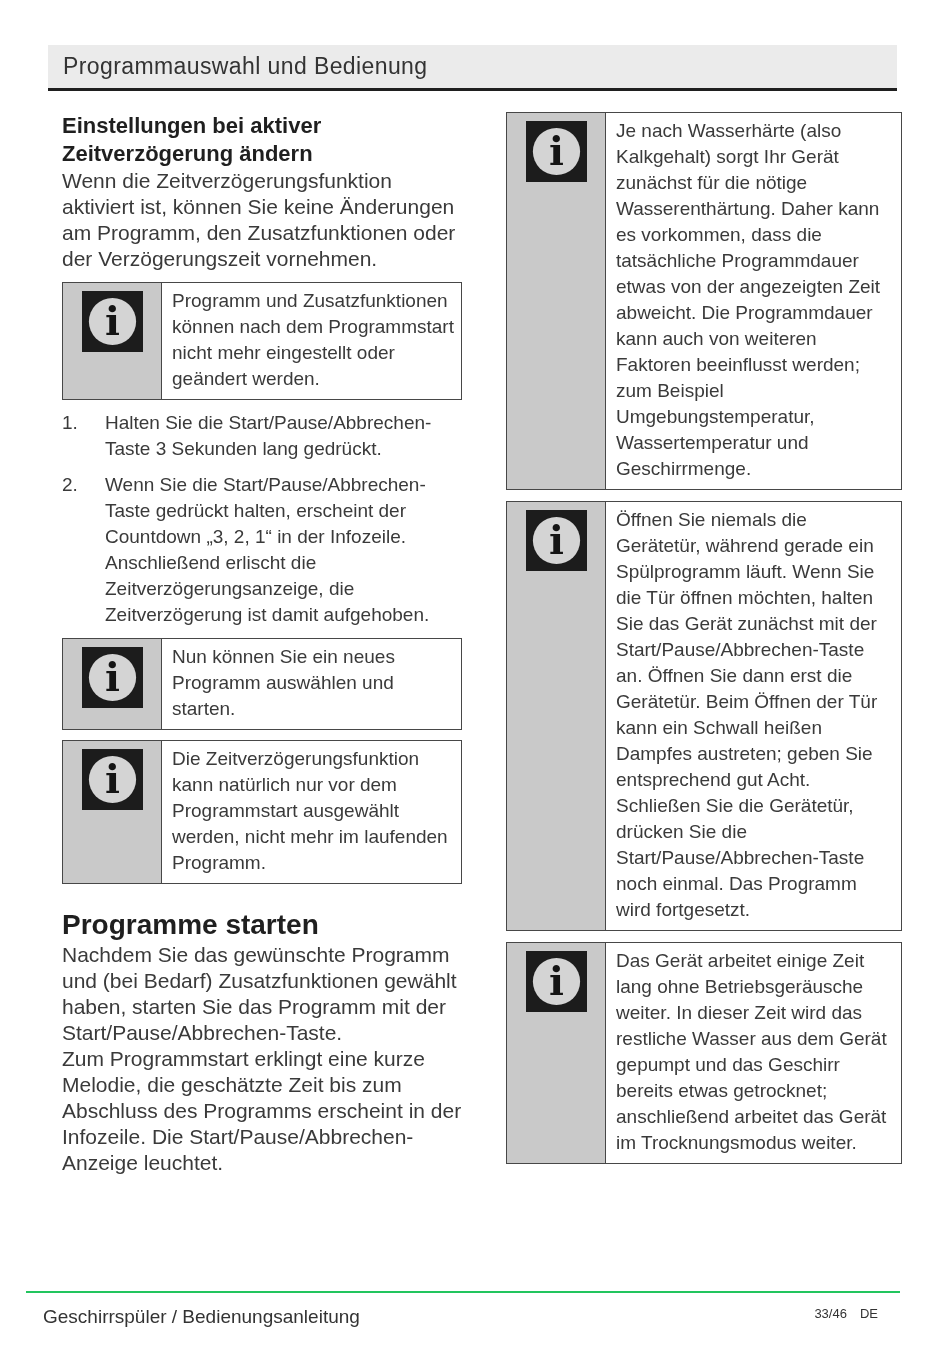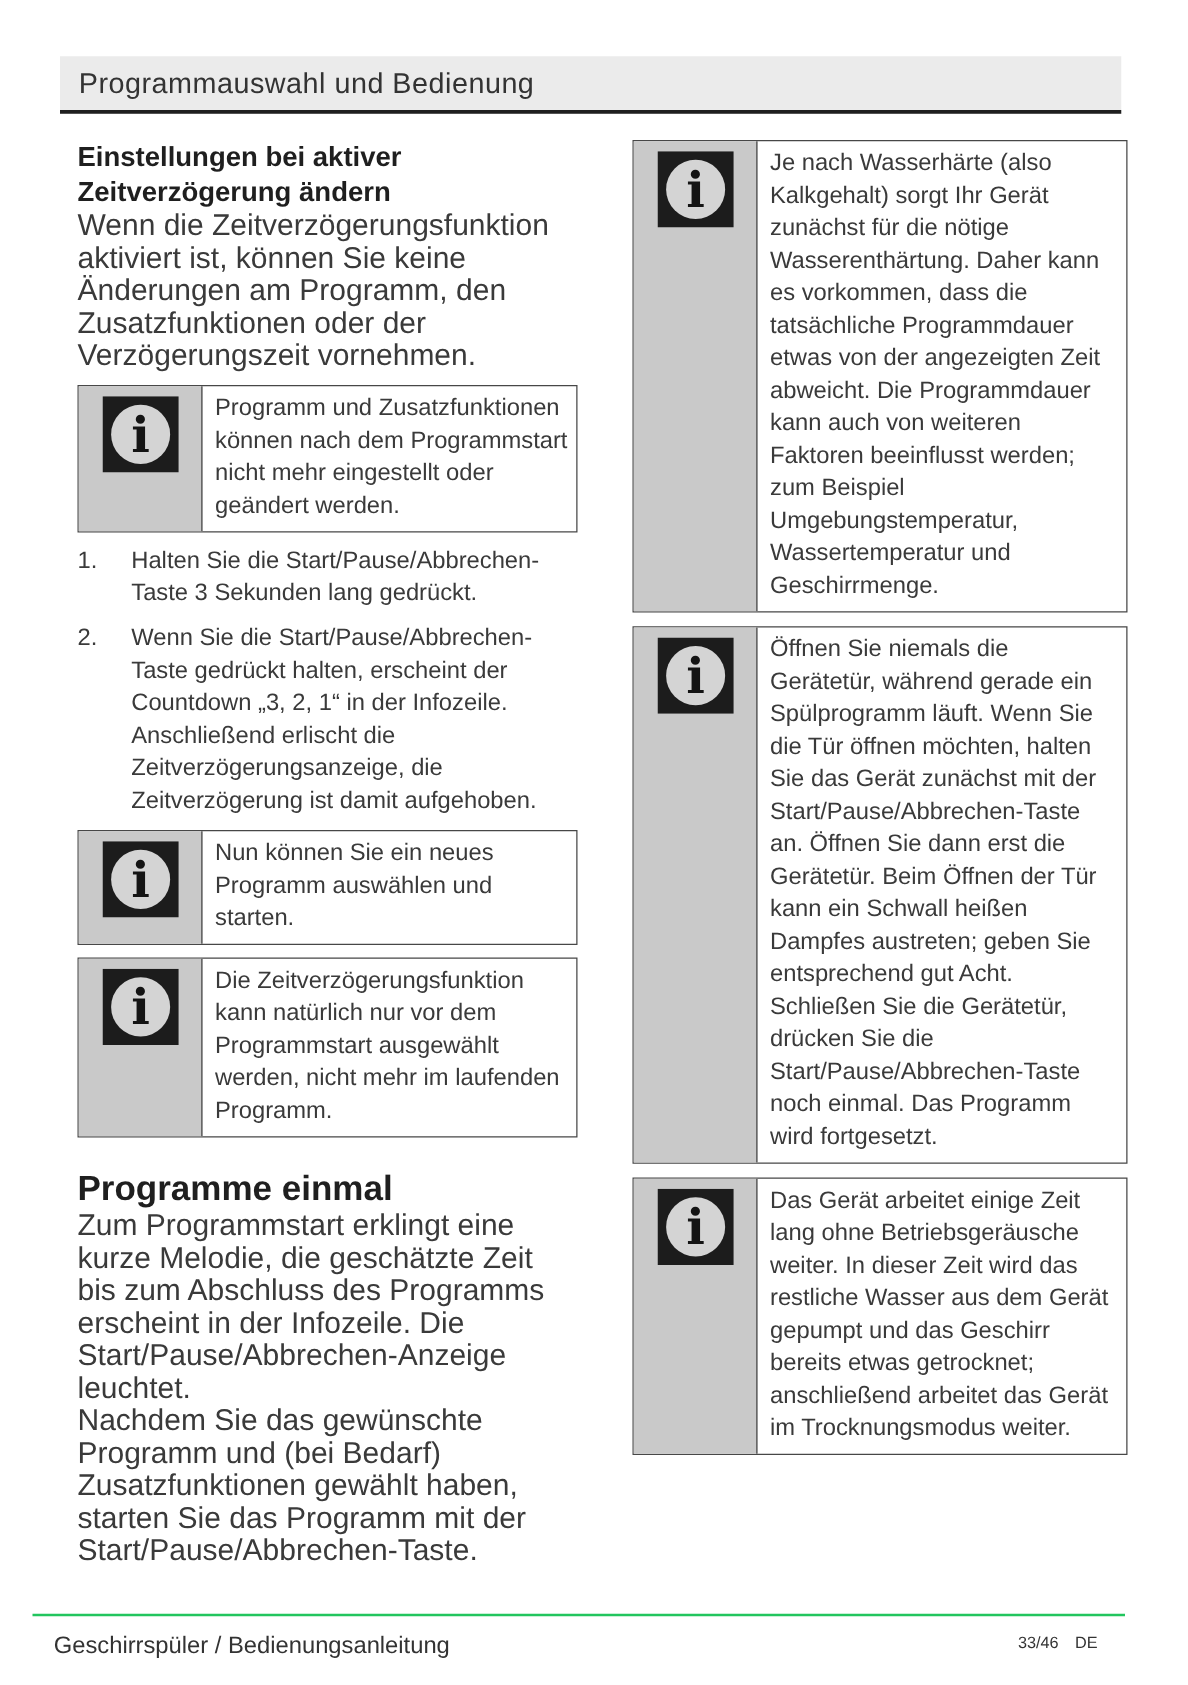--- a/index.html
+++ b/index.html
@@ -13,21 +13,21 @@
   .page-header h1 { font-size:23px; font-weight:400; color:#333333; line-height:43px;
                     padding-left:15px; letter-spacing:0.4px; }
 
   
   .content { position:absolute; left:62px; top:112px; width:826px; display:flex; gap:44px; }
   .col-left  { width:400px; flex:none; }
   .col-right { width:396px; flex:none; }
 
   h2.sec  { font-size:22px; line-height:28px; font-weight:700; color:#1f1f1f; }
   h2.big  { font-size:28px; line-height:34px; font-weight:700; color:#1f1f1f; margin-top:24px; }
-  p.body  { font-size:24px; line-height:26px; color:#3a3a3a; }
+  p.body  { font-size:21px; line-height:26px; color:#3a3a3a; }
   .mt16 { margin-top:16px; }
 
   
   .infobox { display:flex; align-items:stretch; border:1px solid #474747; background:#ffffff; margin-top:10px; }
   .icon-cell { flex:none; width:99px; background:#c9c9c9; border-right:1px solid #474747;
                padding-top:8px; text-align:center; }
   .icon-cell svg { width:61px; height:61px; display:inline-block; }
   .text-cell { flex:1; padding:5px 6px 7px 10px; font-size:19px; line-height:26px; color:#3a3a3a; }
   .col-right .infobox { margin-top:0; }
   .col-right .infobox + .infobox { margin-top:11px; }
@@ -100,23 +100,23 @@
         <div class="icon-cell">
           <svg viewBox="0 0 62 62" aria-hidden="true">
             <rect x="0" y="0" width="62" height="62" fill="#1c1c1c"></rect>
             <circle cx="31" cy="31" r="24" fill="#d4d4d4"></circle>
             <text x="31" y="45" text-anchor="middle" font-family="'DejaVu Serif', serif" font-weight="bold" font-size="40" fill="#141414">i</text>
           </svg>
         </div>
         <div class="text-cell">Die Zeitverzögerungsfunktion kann natürlich nur vor dem Programmstart ausgewählt werden, nicht mehr im laufenden Programm.</div>
       </div>
 
-      <h2 class="big">Programme einmal</h2>
+      <h2 class="big">Programme starten</h2>
+      <p class="body">Nachdem Sie das gewünschte Programm und (bei Bedarf) Zusatzfunktionen gewählt haben, starten Sie das Programm mit der Start/Pause/Abbrechen-Taste.</p>
       <p class="body">Zum Programmstart erklingt eine kurze Melodie, die geschätzte Zeit bis zum Abschluss des Programms erscheint in der Infozeile. Die Start/Pause/Abbrechen-Anzeige leuchtet.</p>
-      <p class="body">Nachdem Sie das gewünschte Programm und (bei Bedarf) Zusatzfunktionen gewählt haben, starten Sie das Programm mit der Start/Pause/Abbrechen-Taste.</p>
 
     </section>
 
     <section class="col-right">
 
       <div class="infobox">
         <div class="icon-cell">
           <svg viewBox="0 0 62 62" aria-hidden="true">
             <rect x="0" y="0" width="62" height="62" fill="#1c1c1c"></rect>
             <circle cx="31" cy="31" r="24" fill="#d4d4d4"></circle>

